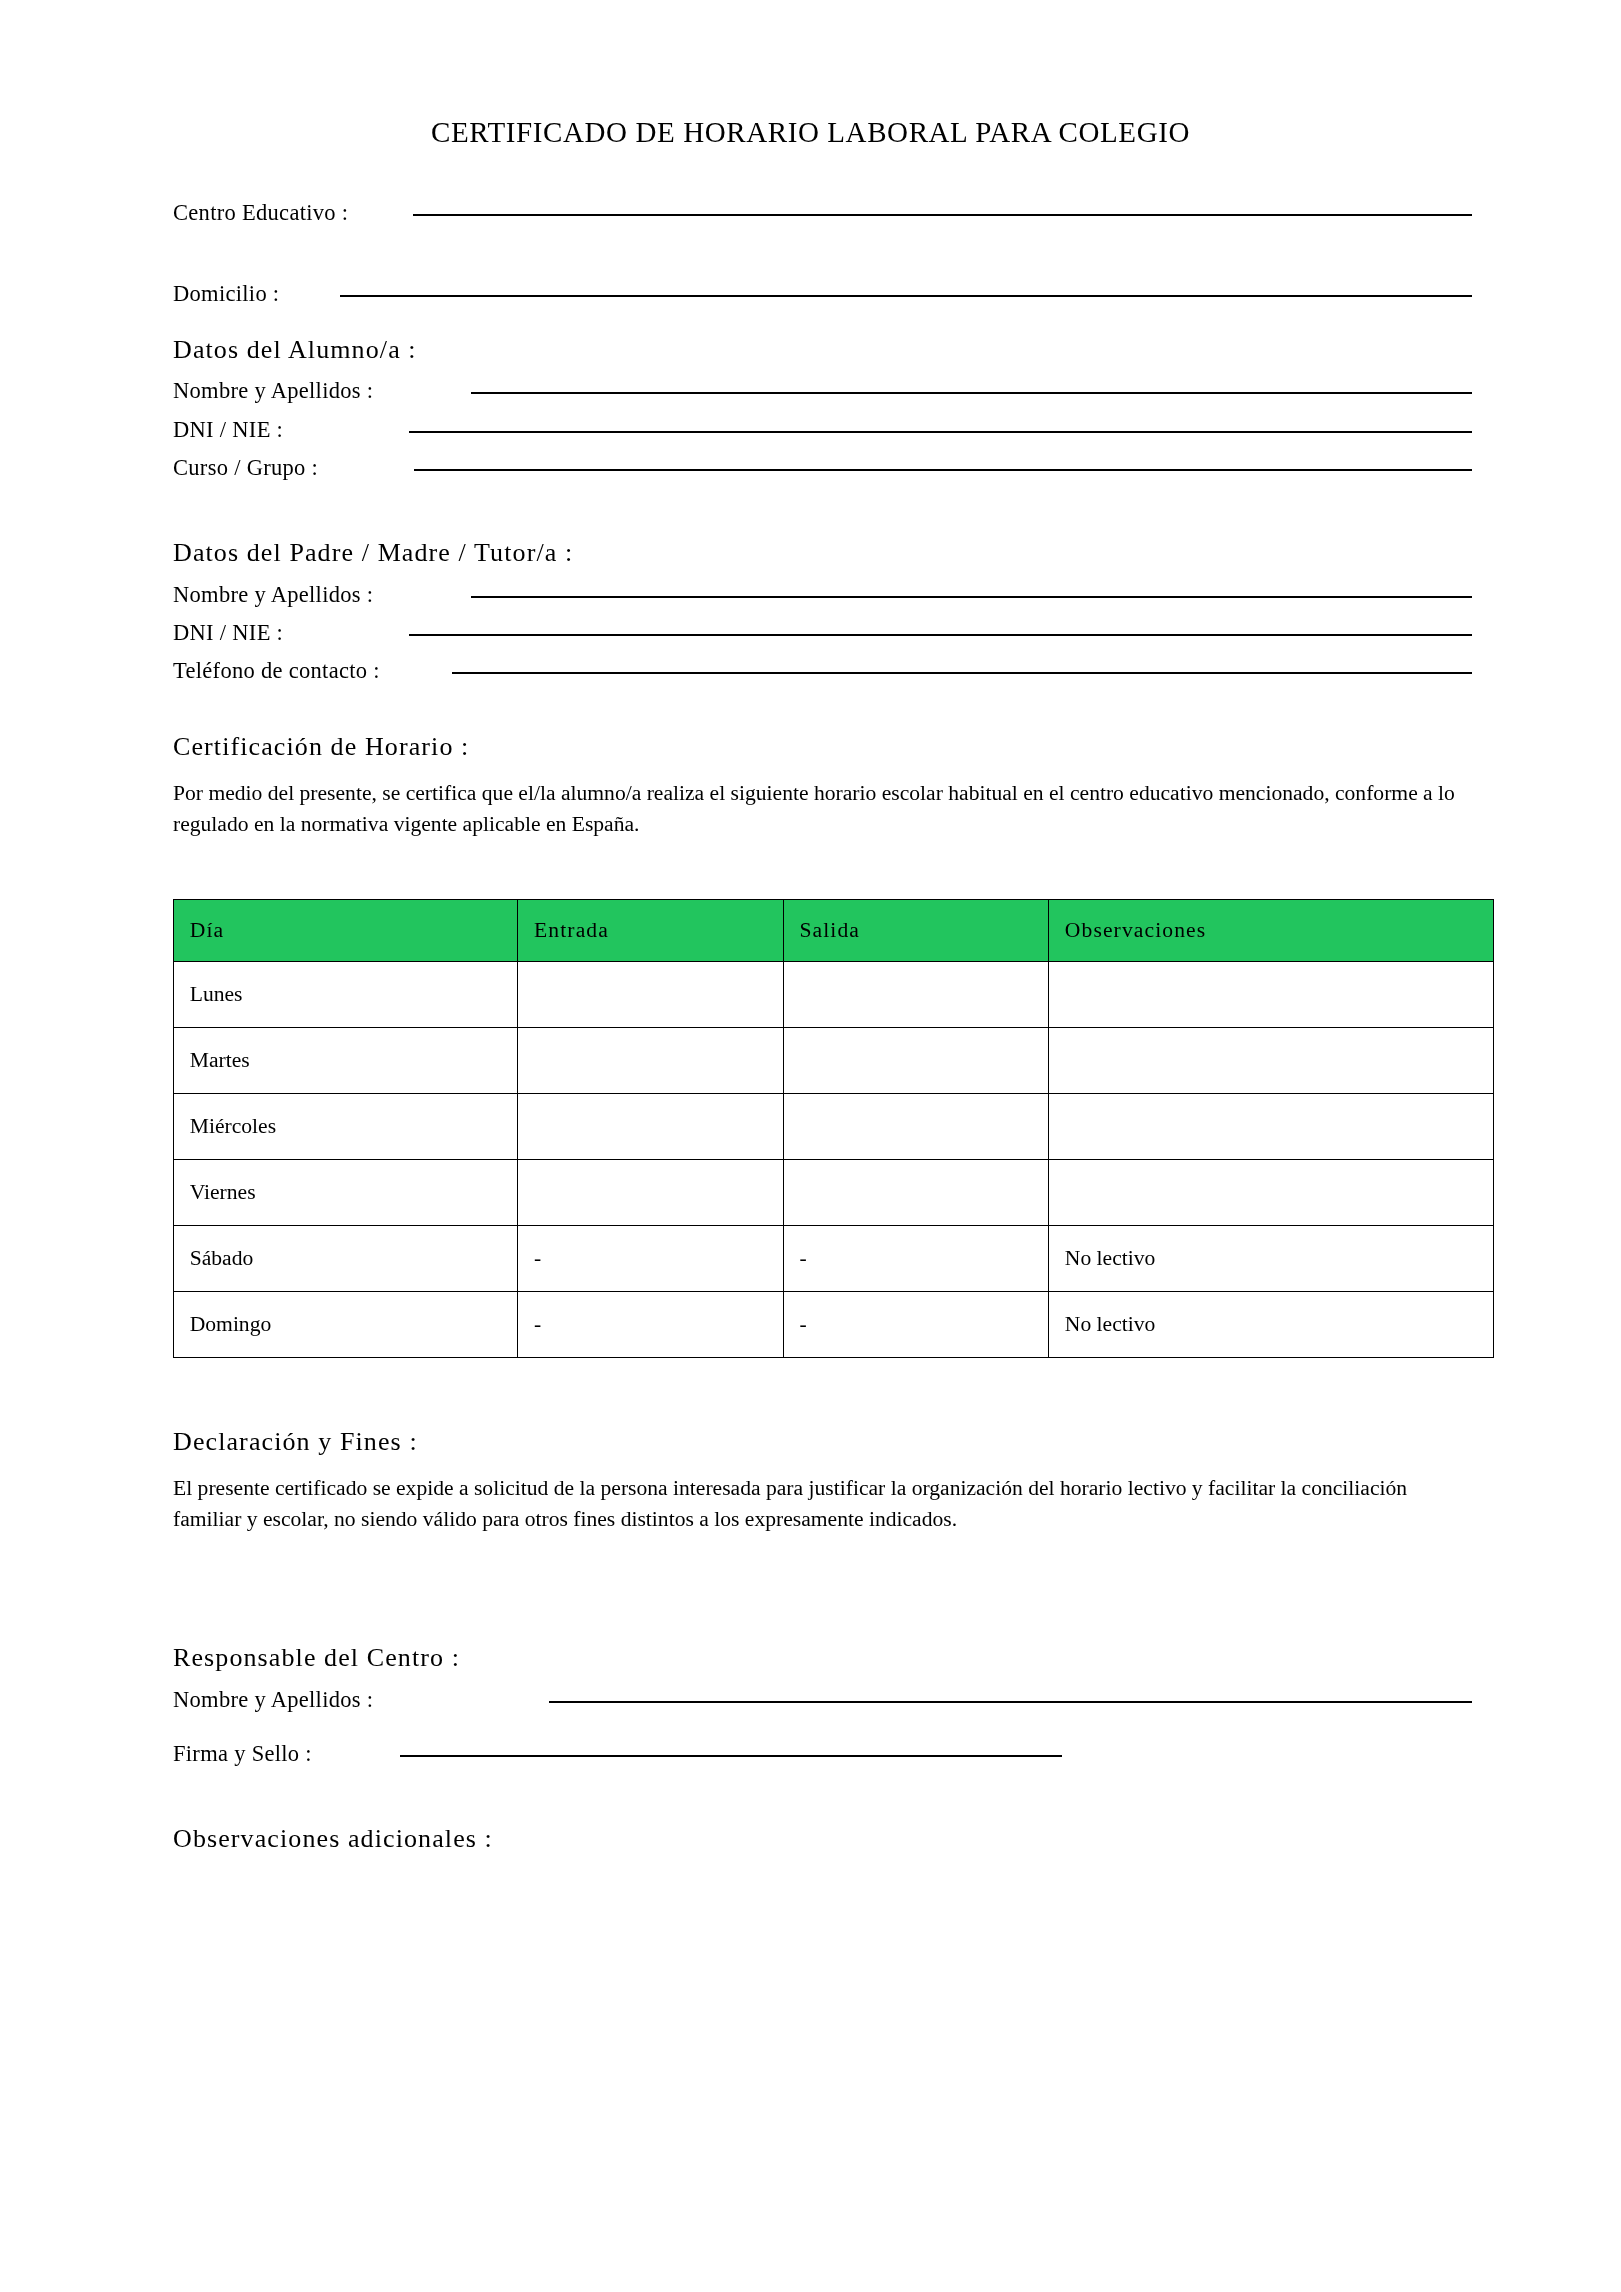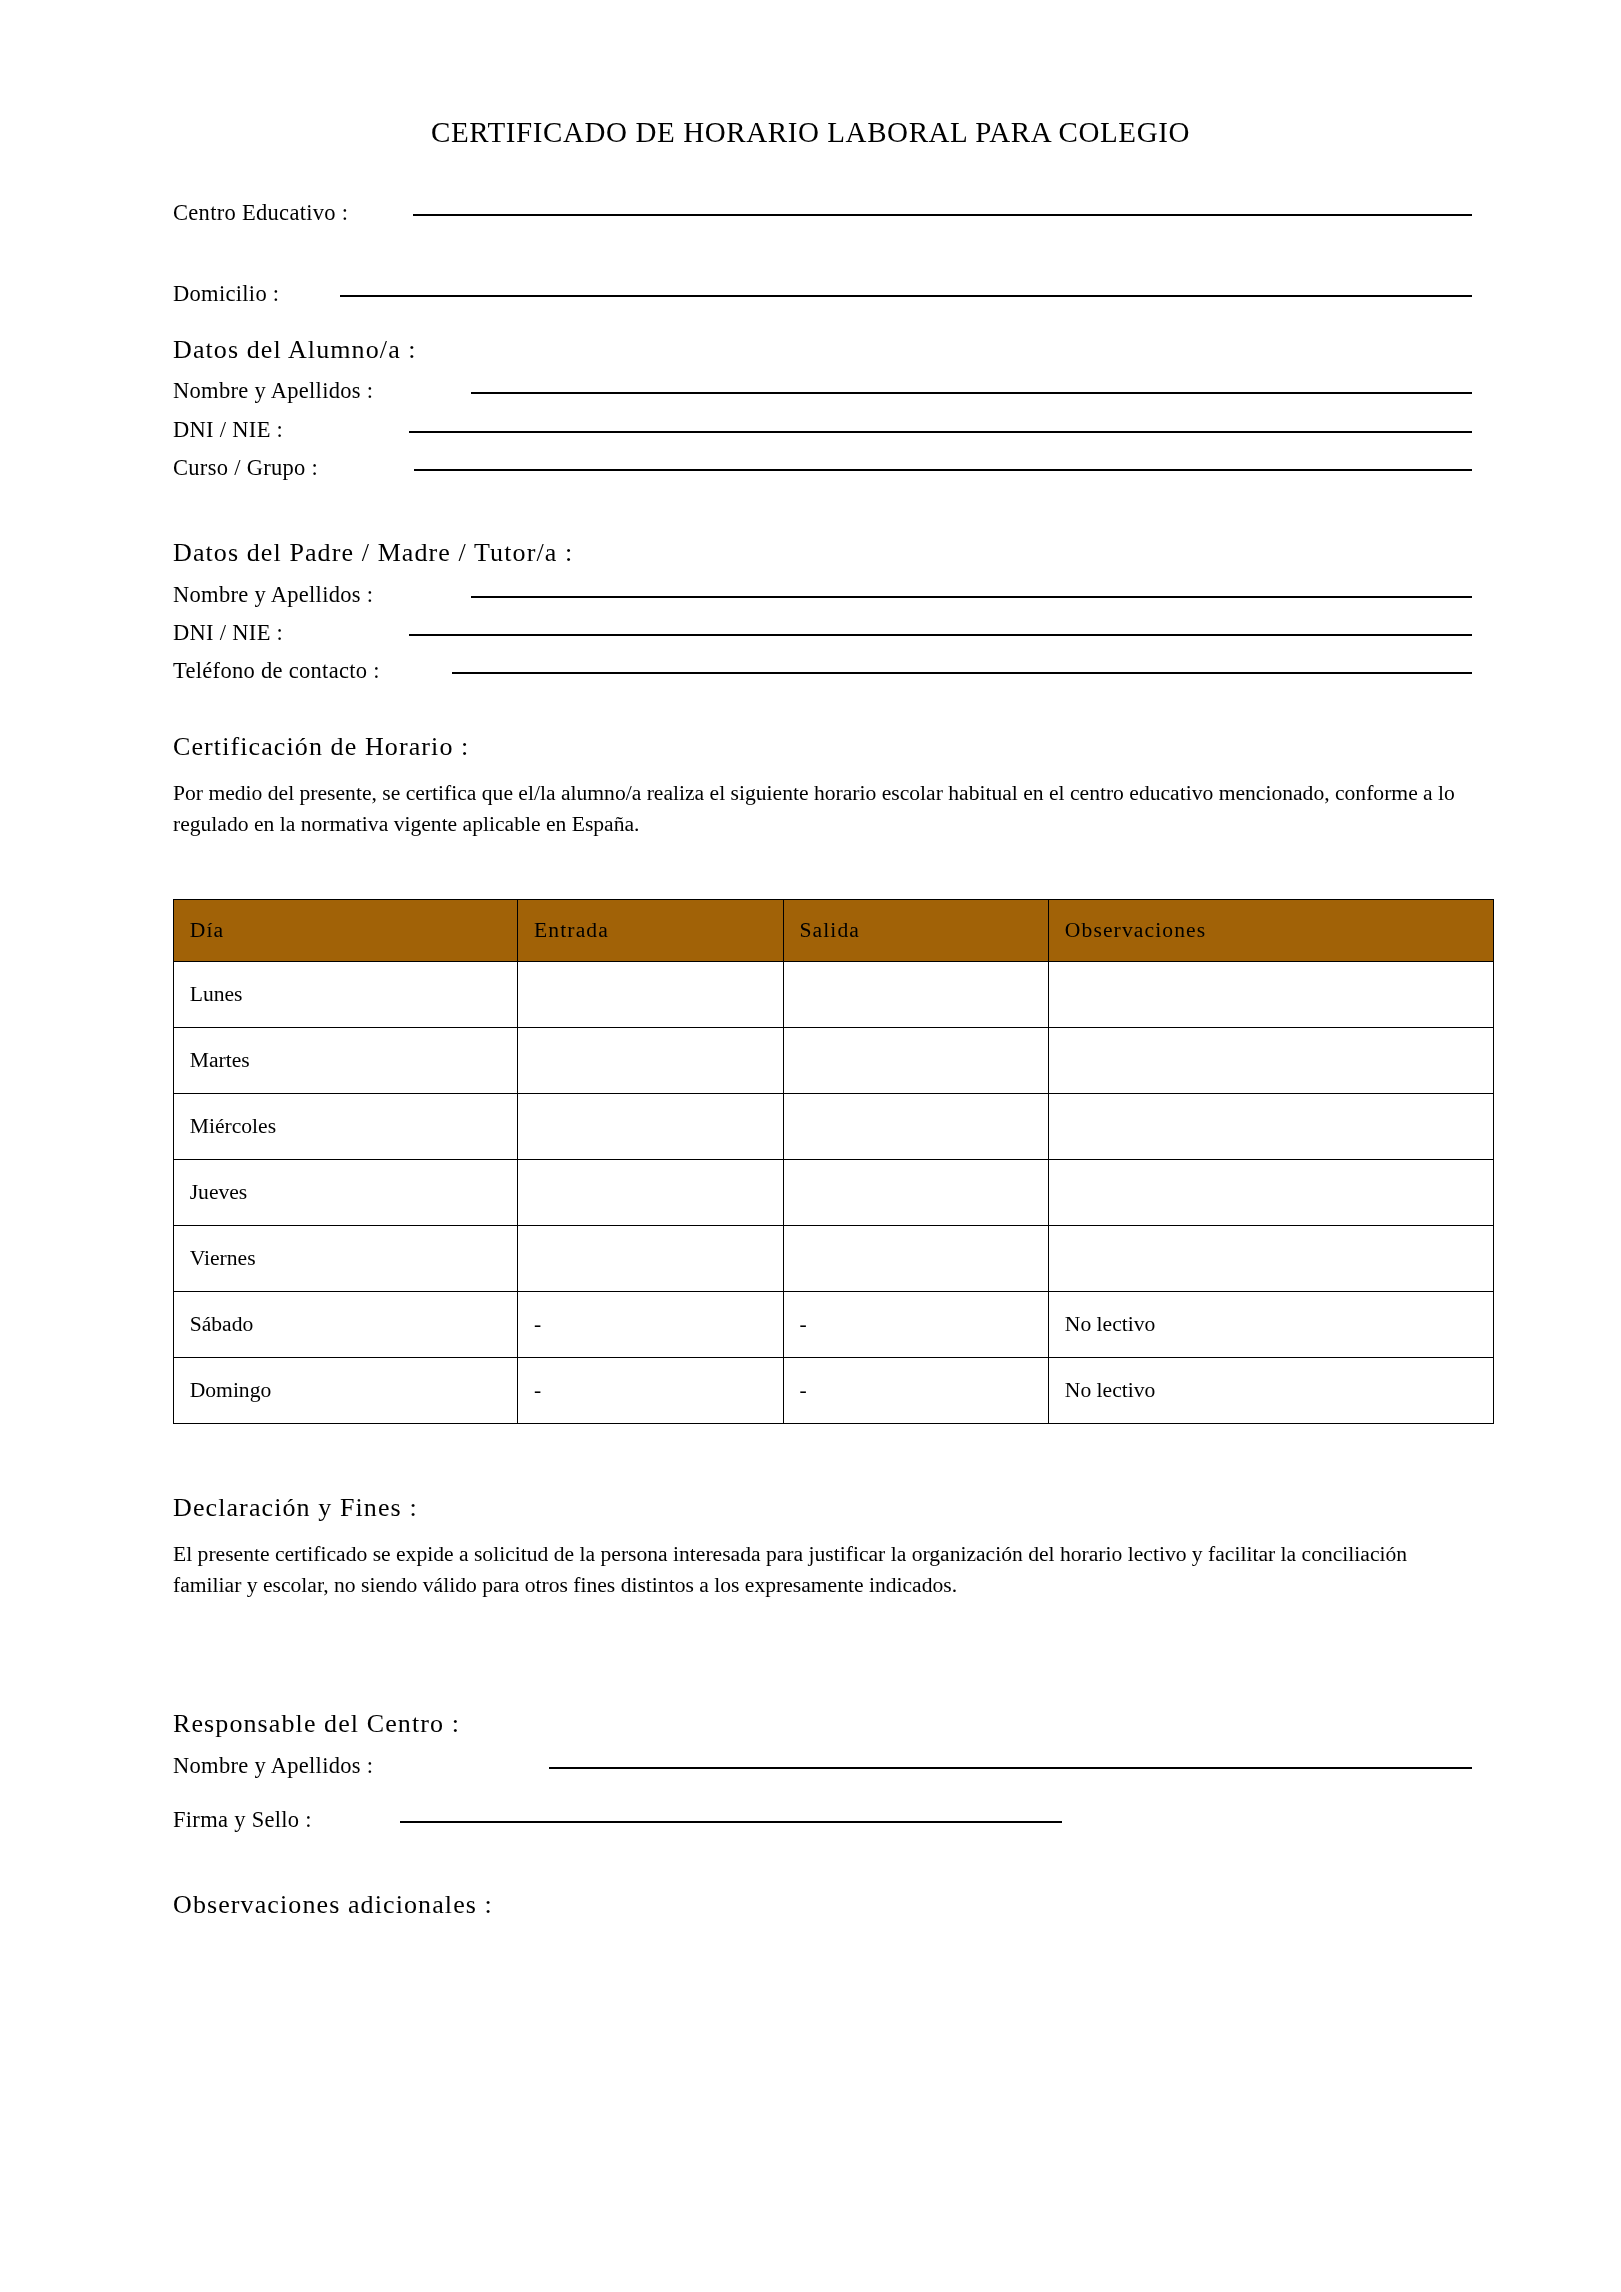--- a/index.html
+++ b/index.html
@@ -72,21 +72,21 @@
   }
   table.schedule th, table.schedule td {
     border: 1px solid #000;
     height: 65px;
     padding: 0 15.7px;
     text-align: left;
     font-weight: normal;
     vertical-align: middle;
   }
   table.schedule thead th {
-    background: #a16207;
+    background: #22c55e;
     letter-spacing: 1.1px;
     height: 61px;
   }
   .col-dia { width: 312px; }
   .col-entrada { width: 233px; }
   .col-salida { width: 233px; }
   .col-obs { width: auto; }
   td.center { text-align: center; }
   .spacer-16 { height: 15.7px; }
   .spacer-30 { height: 29px; }
@@ -208,26 +208,20 @@
           <td class="center"></td>
           <td></td>
         </tr>
         <tr>
           <td>Miércoles</td>
           <td class="center"></td>
           <td class="center"></td>
           <td></td>
         </tr>
         <tr>
-          <td>Jueves</td>
-          <td class="center"></td>
-          <td class="center"></td>
-          <td></td>
-        </tr>
-        <tr>
           <td>Viernes</td>
           <td class="center"></td>
           <td class="center"></td>
           <td></td>
         </tr>
         <tr>
           <td>Sábado</td>
           <td class="center">-</td>
           <td class="center">-</td>
           <td>No lectivo</td>

